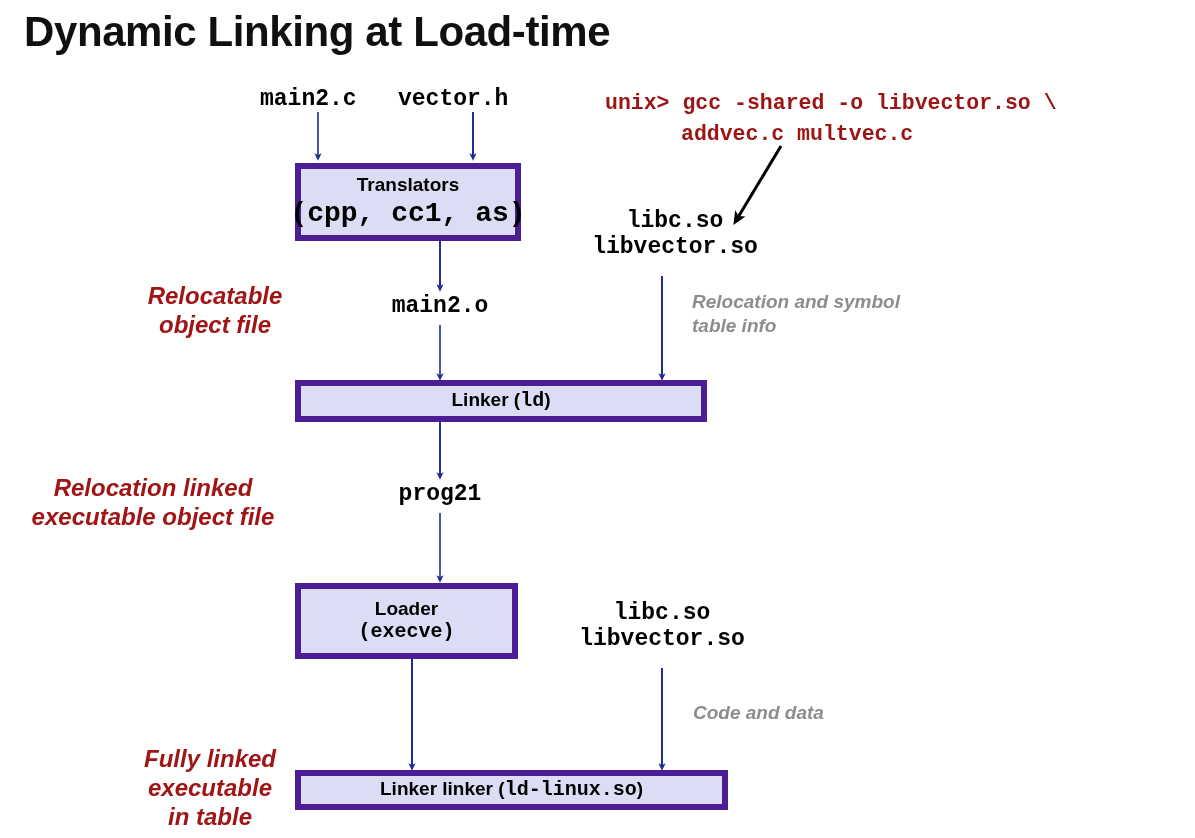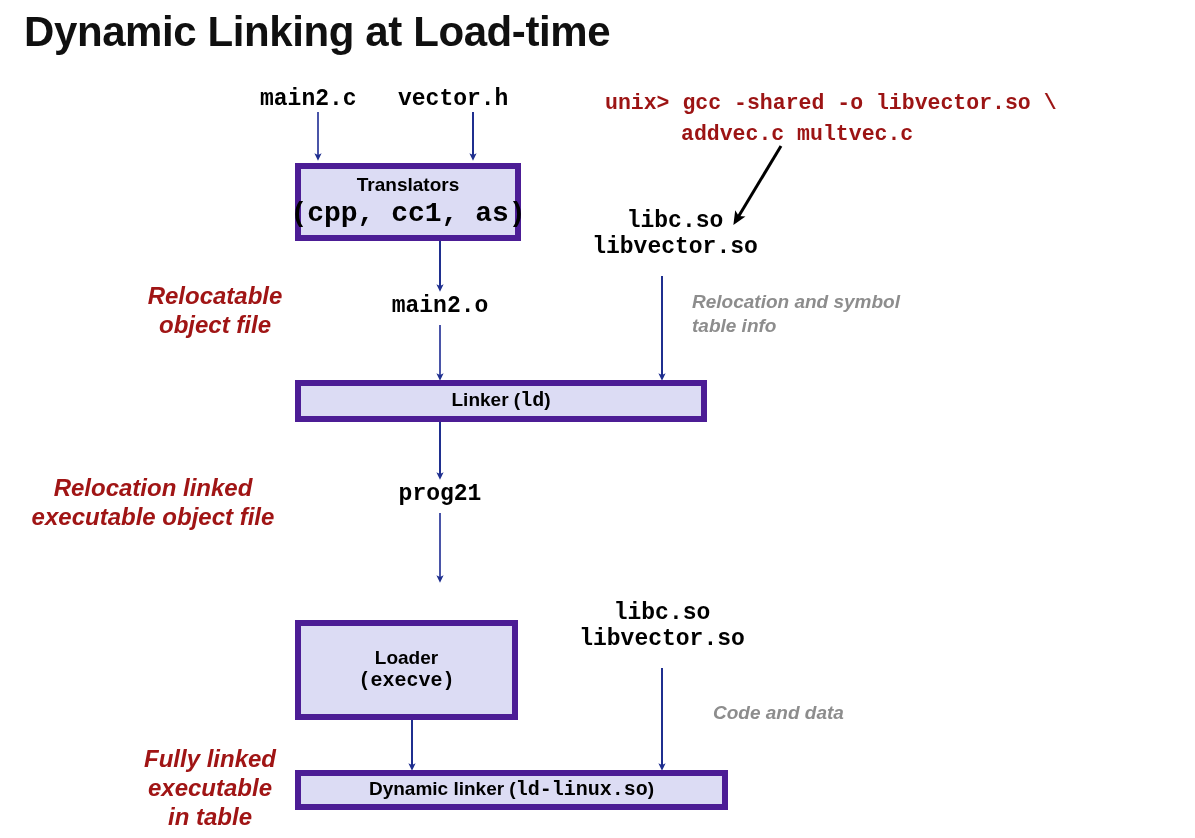--- a/index.html
+++ b/index.html
@@ -169,37 +169,37 @@
     </div>
   </div>
 
   <div class="abs redlbl" style="left:8px; top:474px; width:290px;">
     <div>Relocation linked</div>
     <div>executable object file</div>
   </div>
 
   <div class="abs fname" style="left:335px; top:481px; width:210px; text-align:center;">prog21</div>
 
-  <div class="abs pbox" style="left:295px; top:583px; width:223px; height:100px;margin-top:37px;">
+  <div class="abs pbox" style="left:295px; top:583px; width:223px; height:76px;">
     <div class="line">Loader</div>
     <div class="line mono" style="font-size:20px;">(execve)</div>
   </div>
 
   <div class="abs" style="left:547px; top:600px; width:230px; text-align:center;">
     <div class="fname">libc.so</div>
     <div class="fname">libvector.so</div>
   </div>
 
-  <div class="abs graylbl" style="left:693px; top:701px;margin-left:20px;">Code and data</div>
+  <div class="abs graylbl" style="left:693px; top:701px;">Code and data</div>
 
   <div class="abs redlbl" style="left:122px; top:745px; width:176px;">
     <div>Fully linked</div>
     <div>executable</div>
     <div>in table</div>
   </div>
 
   <div class="abs pbox" style="left:295px; top:770px; width:433px; height:40px;">
     <div class="line">
-      <span>Dynamic linker (</span><span class="mono" style="font-size:20px;">ld-linux.so</span><span>)</span>
+      <span>Linker linker (</span><span class="mono" style="font-size:20px;">ld-linux.so</span><span>)</span>
     </div>
   </div>
 
 </div>
 
 </body></html>

